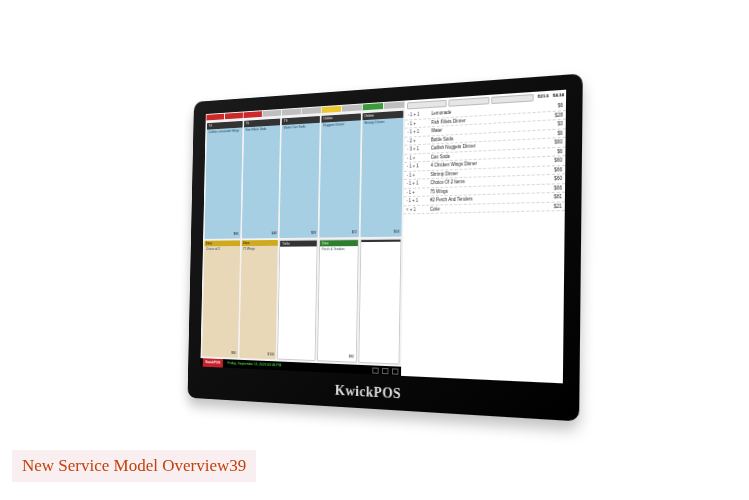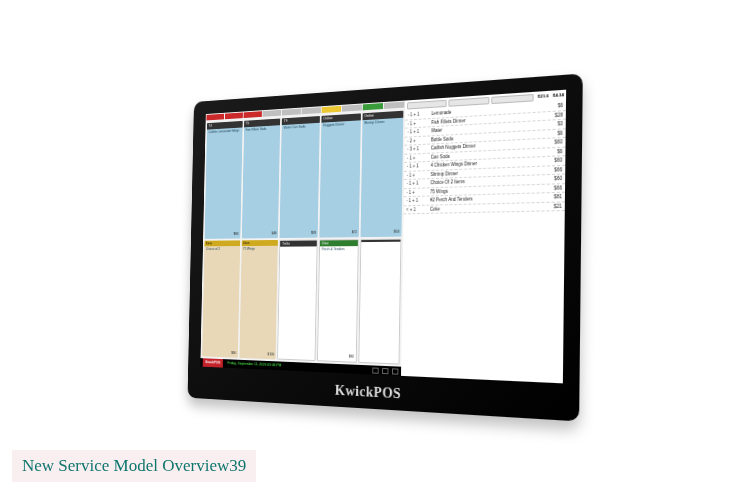--- a/index.html
+++ b/index.html
@@ -43,21 +43,21 @@
   .rtop .tot { font-size:4.4px; font-weight:bold; padding-left:2px; }
 
   .lines { flex:1; overflow:hidden; }
   .line  { display:flex; padding:1px 3px; border-bottom:1px dashed #d7d7d7; }
   .line .qty  { width:26px; color:#333; }
   .line .name { flex:1; color:#222; }
   .line .amt  { width:20px; text-align:right; color:#222; }
 
   
   .caption-wrap { position:absolute; left:12px; bottom:18px; }
-  .caption { background:#f9eff0; padding:6px 10px; font-family:"Times New Roman",Georgia,serif; font-size:17px; color:#0f766e; display:inline-block; }
+  .caption { background:#f9eff0; padding:6px 10px; font-family:"Times New Roman",Georgia,serif; font-size:17px; color:#c2410c; display:inline-block; }
 </style>
 </head>
 <body>
 
 <div class="stage">
   <div class="device">
     <div class="bezel">
       <div class="screen">
 
         <div class="left">

